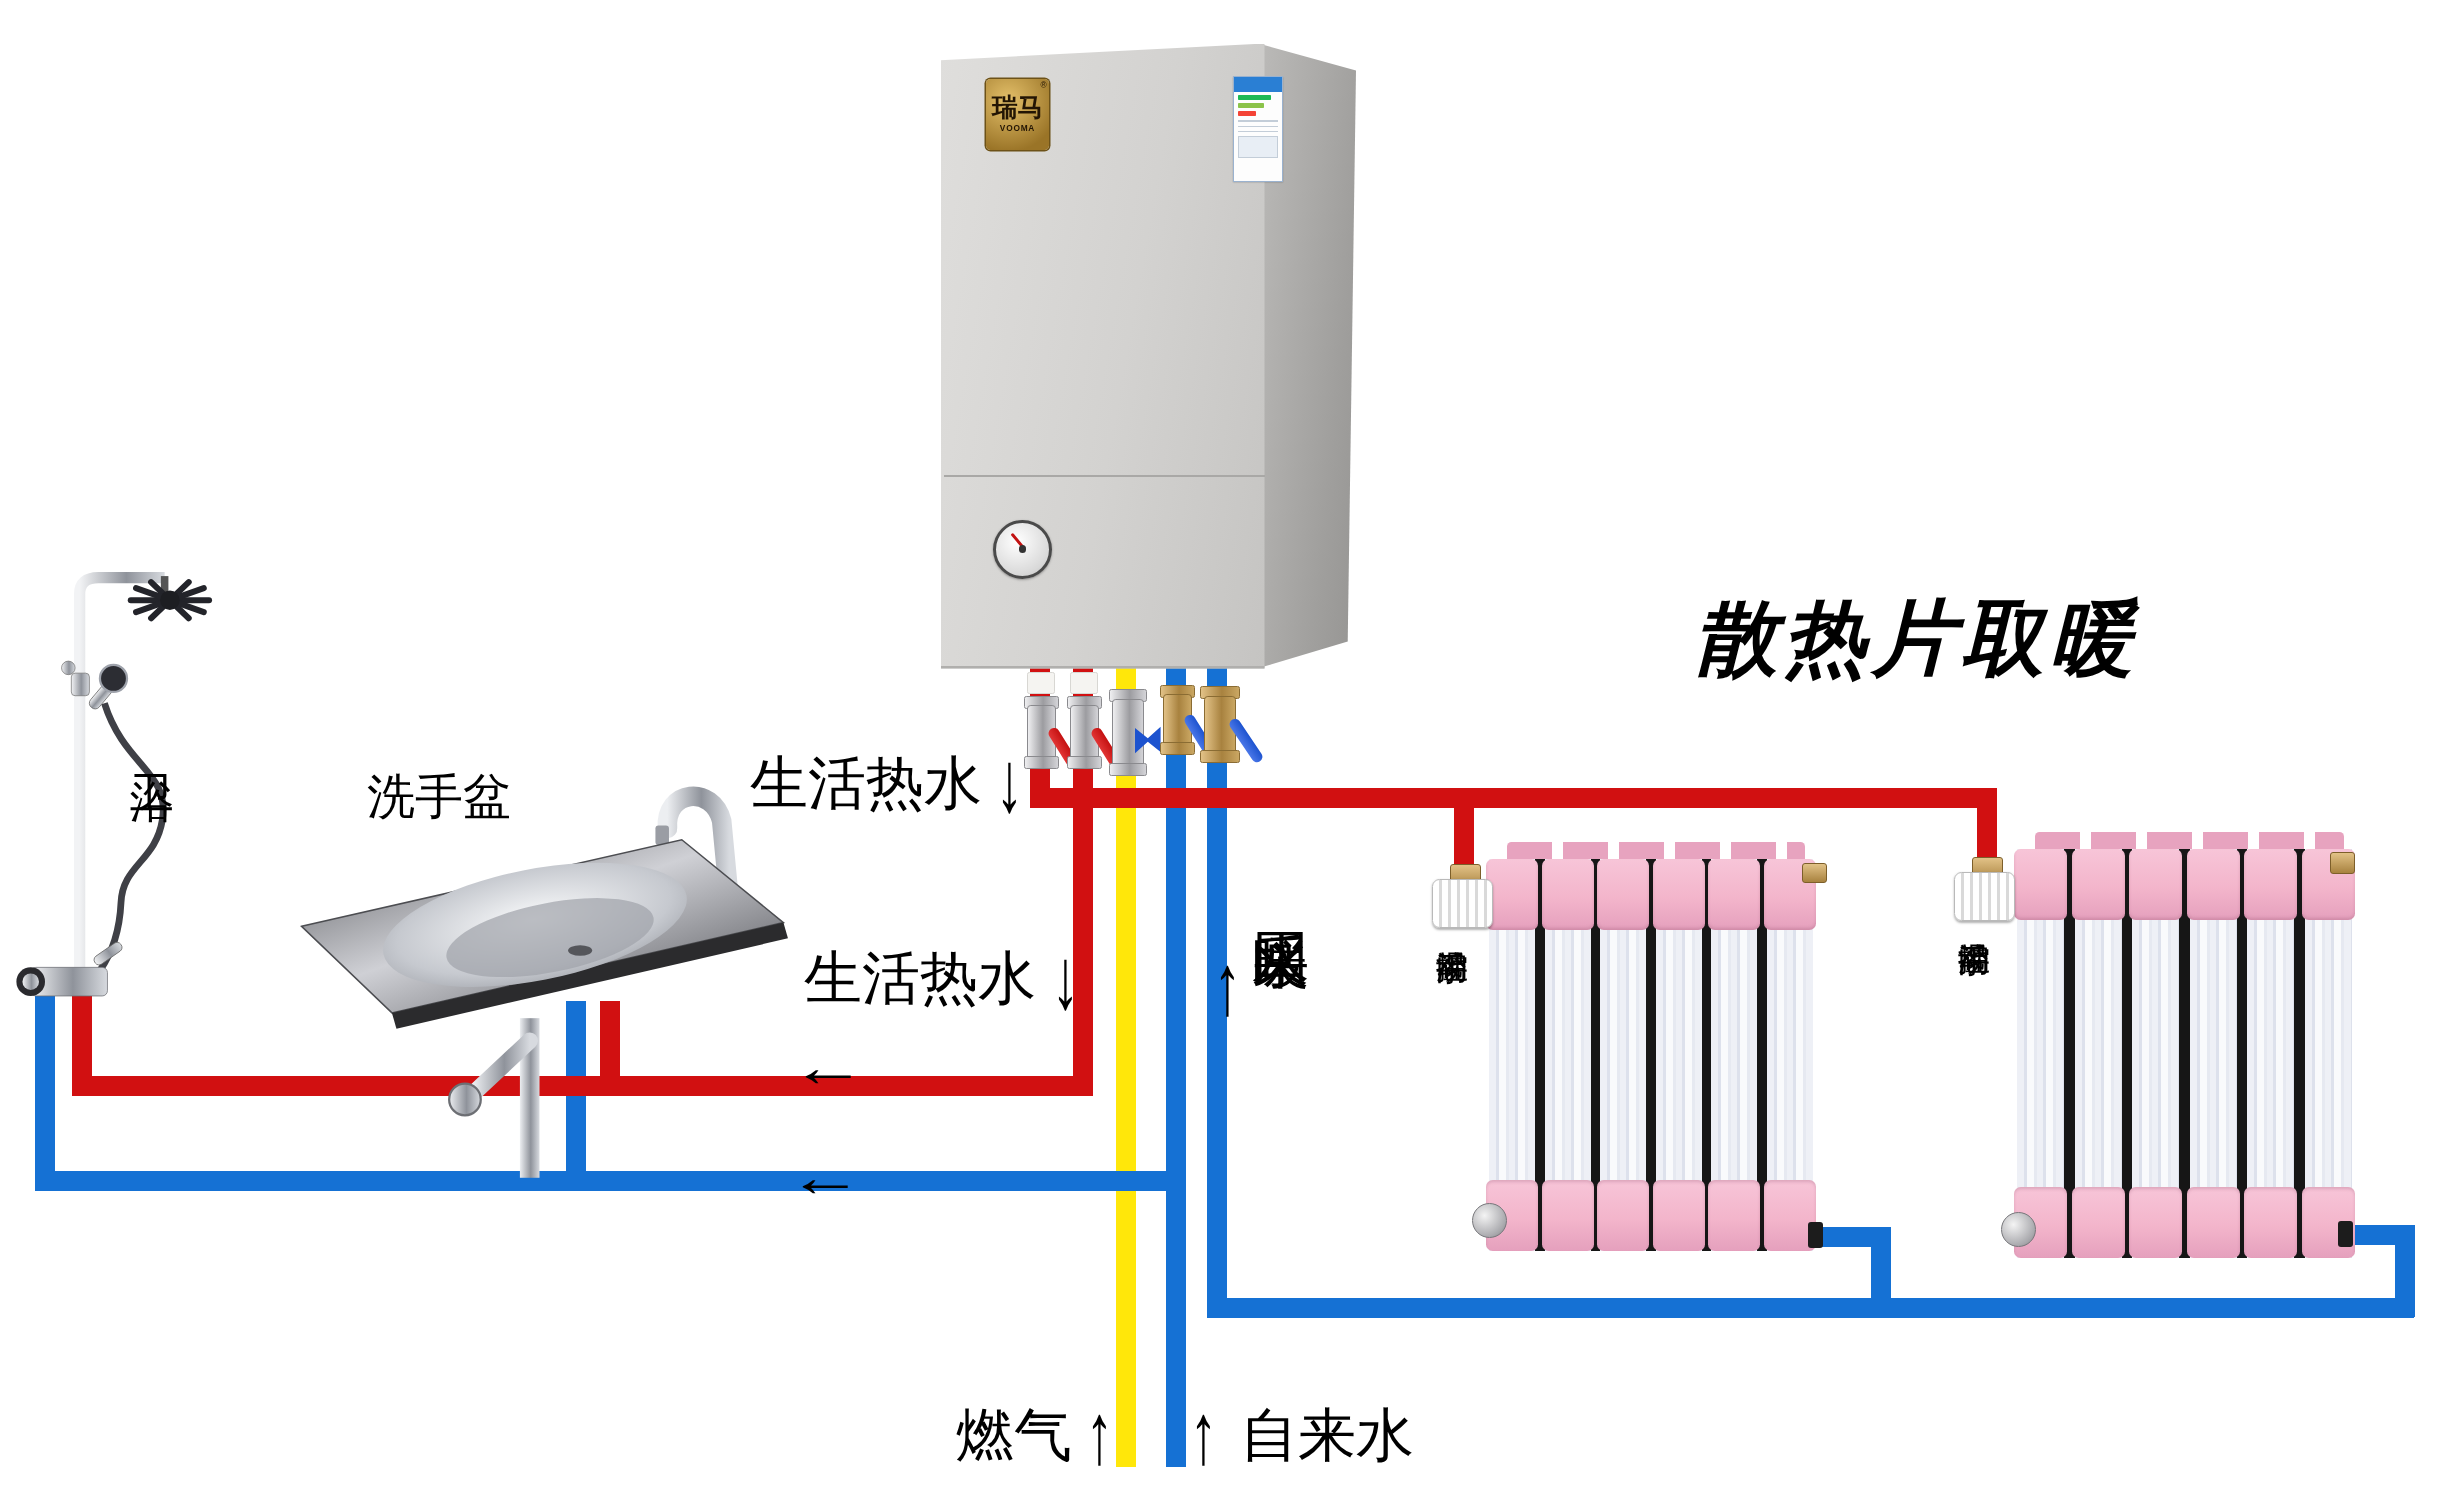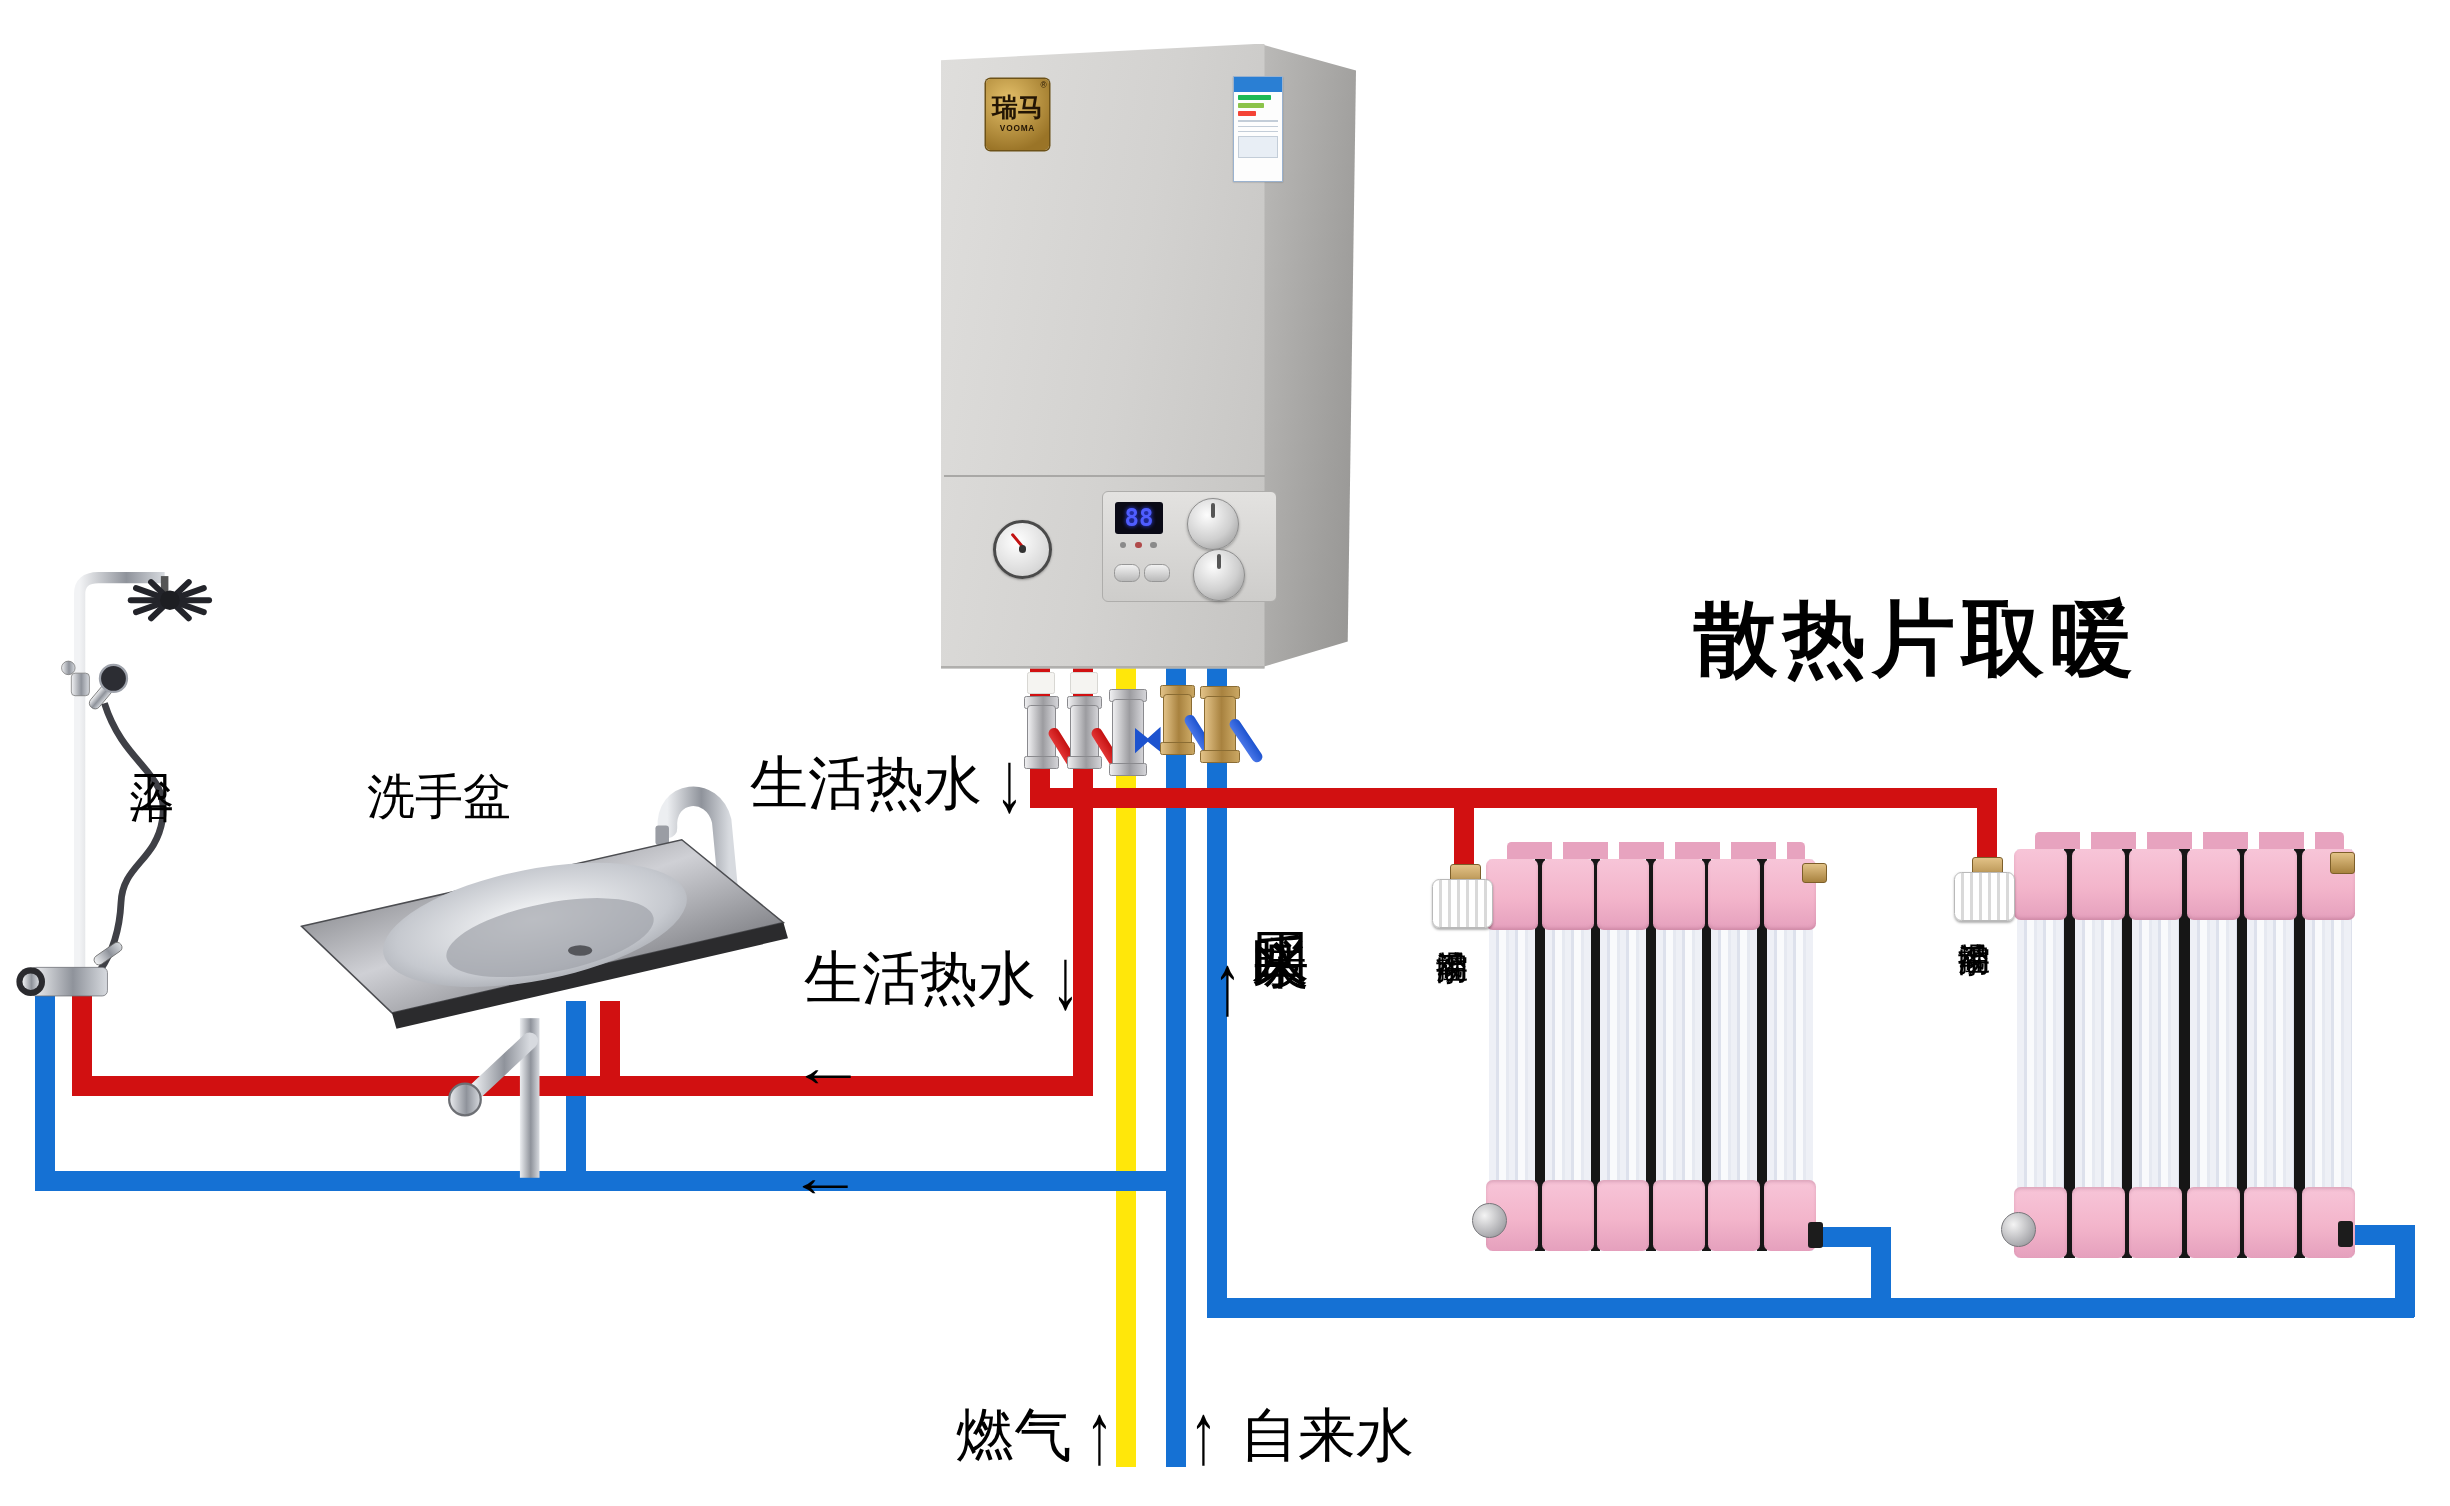--- a/index.html
+++ b/index.html
@@ -85,21 +85,21 @@
        box-shadow:0 1.5px 2.3px rgba(0,0,0,.3);}
   .brass-fit{position:absolute;background:linear-gradient(180deg,#e2c287,#a8823f);border:0.8px solid #7d5f2a;border-radius:3px;}
   .drainv{position:absolute;width:33px;height:33px;border-radius:50%;
           background:radial-gradient(circle at 35% 35%,#f4f4f4,#a9a9ad 70%,#808084);border:1.5px solid #77777b;}
   .blackfit{position:absolute;background:#1c1c1c;border-radius:3px;}
 
   
   .lbl{position:absolute;color:#000;line-height:1.05;white-space:nowrap;}
   .vert{writing-mode:vertical-rl;text-orientation:upright;}
   .arrow{position:absolute;font-weight:bold;color:#000;line-height:1;}
-  .title{font-weight:bold;letter-spacing:6px;}
+  .title{font-weight:bold;letter-spacing:6px;font-style:italic;}
   .watermark{color:#fff;-webkit-text-stroke:2.3px #1a1a1a;letter-spacing:2.3px;
              text-shadow:2.3px 2.3px 1.5px rgba(0,0,0,.35);font-weight:bold;}
 </style>
 </head>
 <body>
 
 <div class="canvas">
 
   <div>
     <div class="pipe gas" style="left:1116px;top:668px;width:19.6px;height:799px;"></div>
@@ -184,30 +184,20 @@
       <div class="bar" style="width:55%;background:#8bc34a;"></div>
       <div class="bar" style="width:38%;background:#f44336;"></div>
       <div class="ln"></div>
       <div class="ln"></div>
       <div class="ln"></div>
       <div class="ln" style="height:19.6px;background:#e8eef5;border:0.8px solid #c3cdd8;"></div>
     </div>
     <div class="gauge">
       <div class="needle"></div>
       <div class="hub"></div>
-    </div>
-    <div class="cpanel">
-      <div class="display">88</div>
-      <div class="mini-ico" style="left:16.6px;"></div>
-      <div class="mini-ico" style="left:32px;background:#b04a4a;"></div>
-      <div class="mini-ico" style="left:47px;"></div>
-      <div class="pbtn" style="left:10.5px;"></div>
-      <div class="pbtn" style="left:41px;"></div>
-      <div class="knob" style="left:84px;top:6px;"></div>
-      <div class="knob" style="left:90px;top:57px;"></div>
     </div>
   </div>
 
   <div class="radiator" style="left:1489px;top:842px;width:324px;height:410px;">
     <div class="backcaps" style="left:18px;top:0;width:298px;height:25.6px;"></div>
     <div class="radbody" style="left:0;top:16.6px;width:324px;height:392px;">
       <div class="fin" style="width:46px;"></div>
       <div class="fin" style="width:46px;"></div>
       <div class="fin" style="width:46px;"></div>
       <div class="fin" style="width:46px;"></div>

